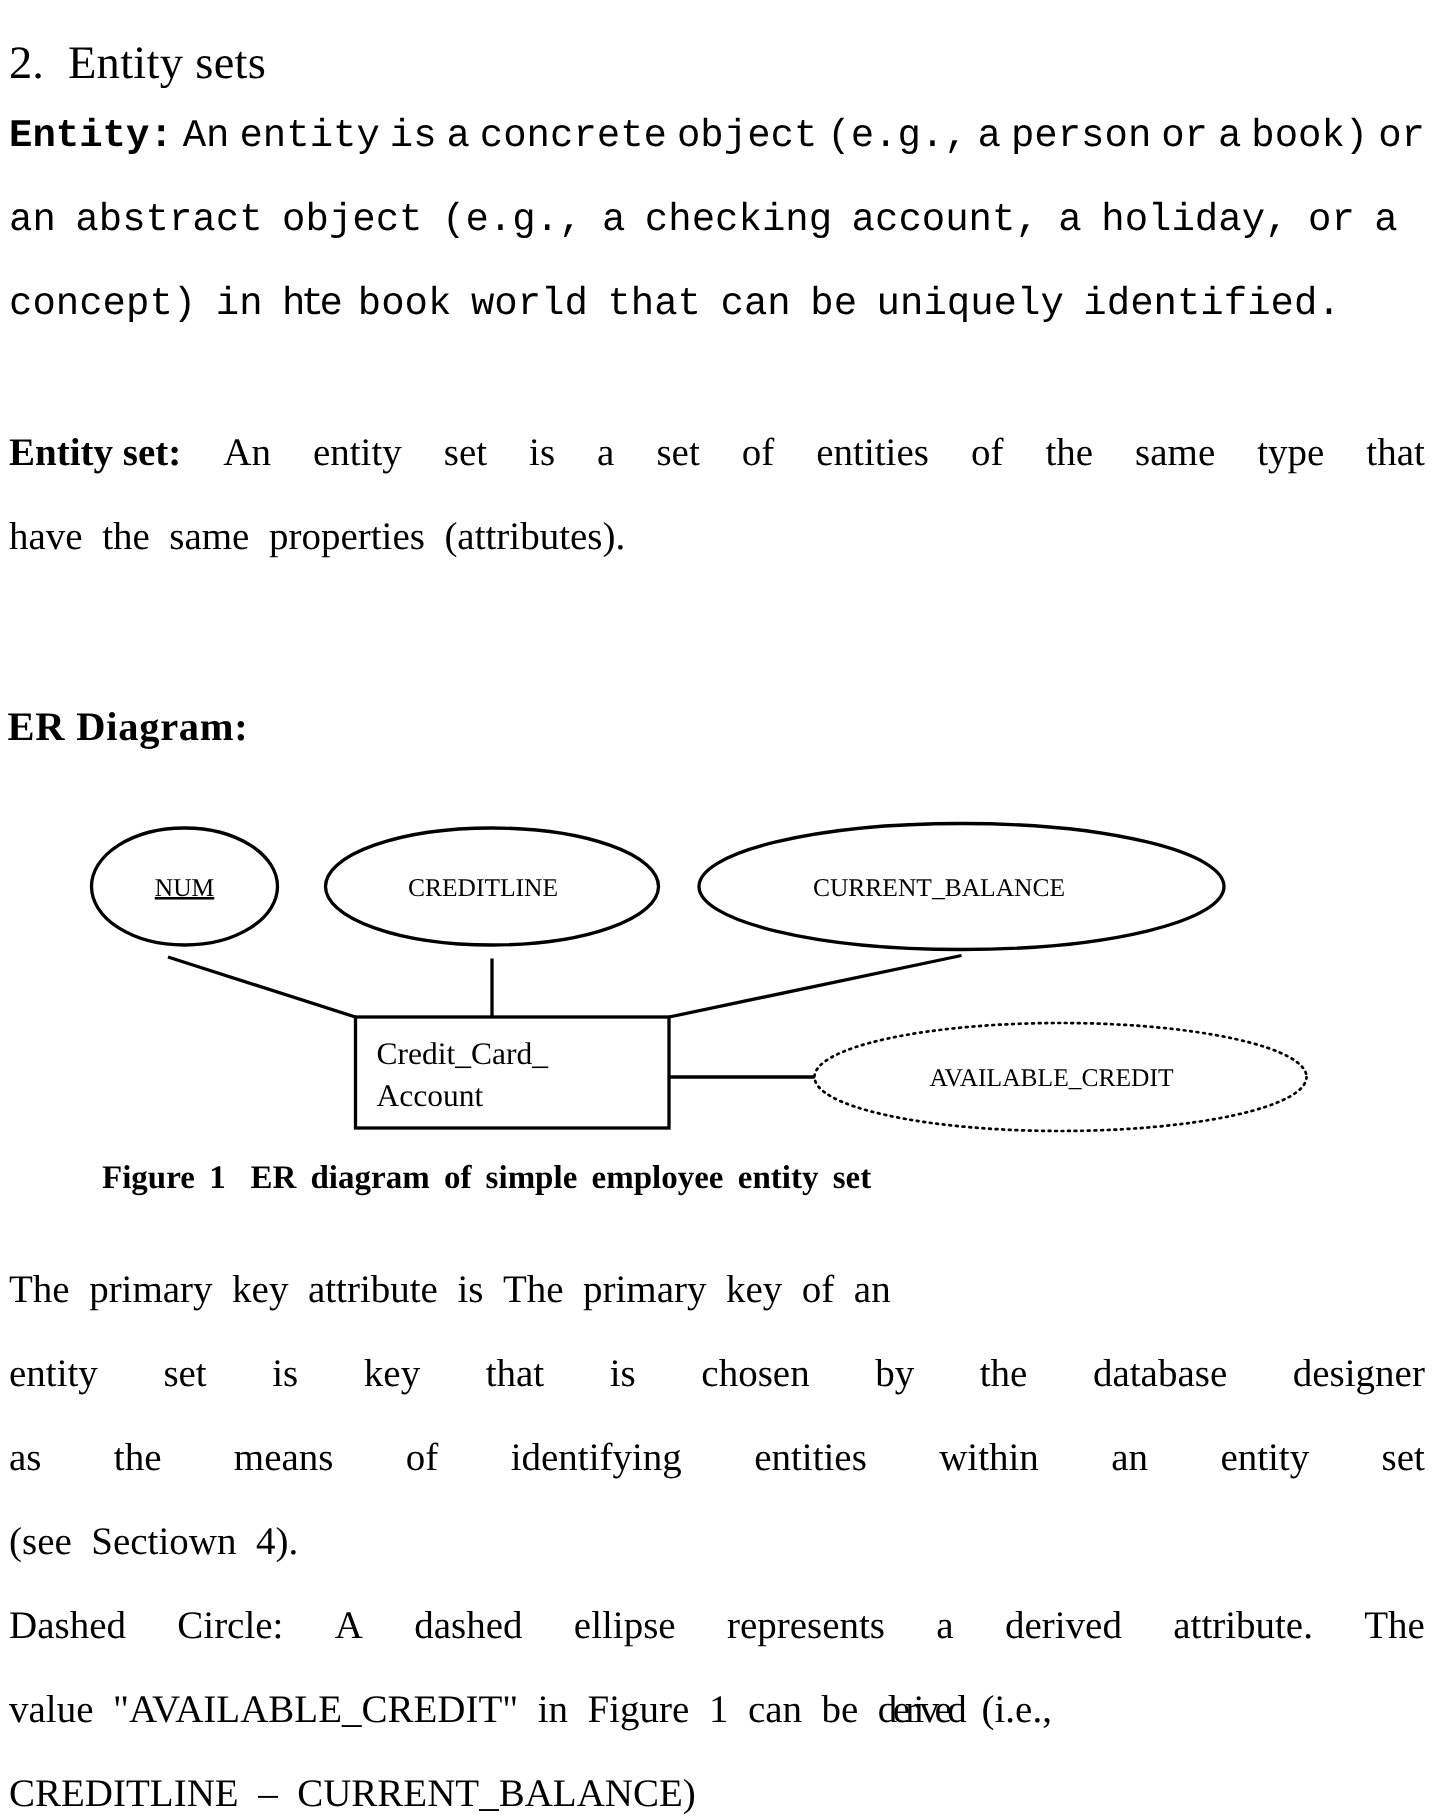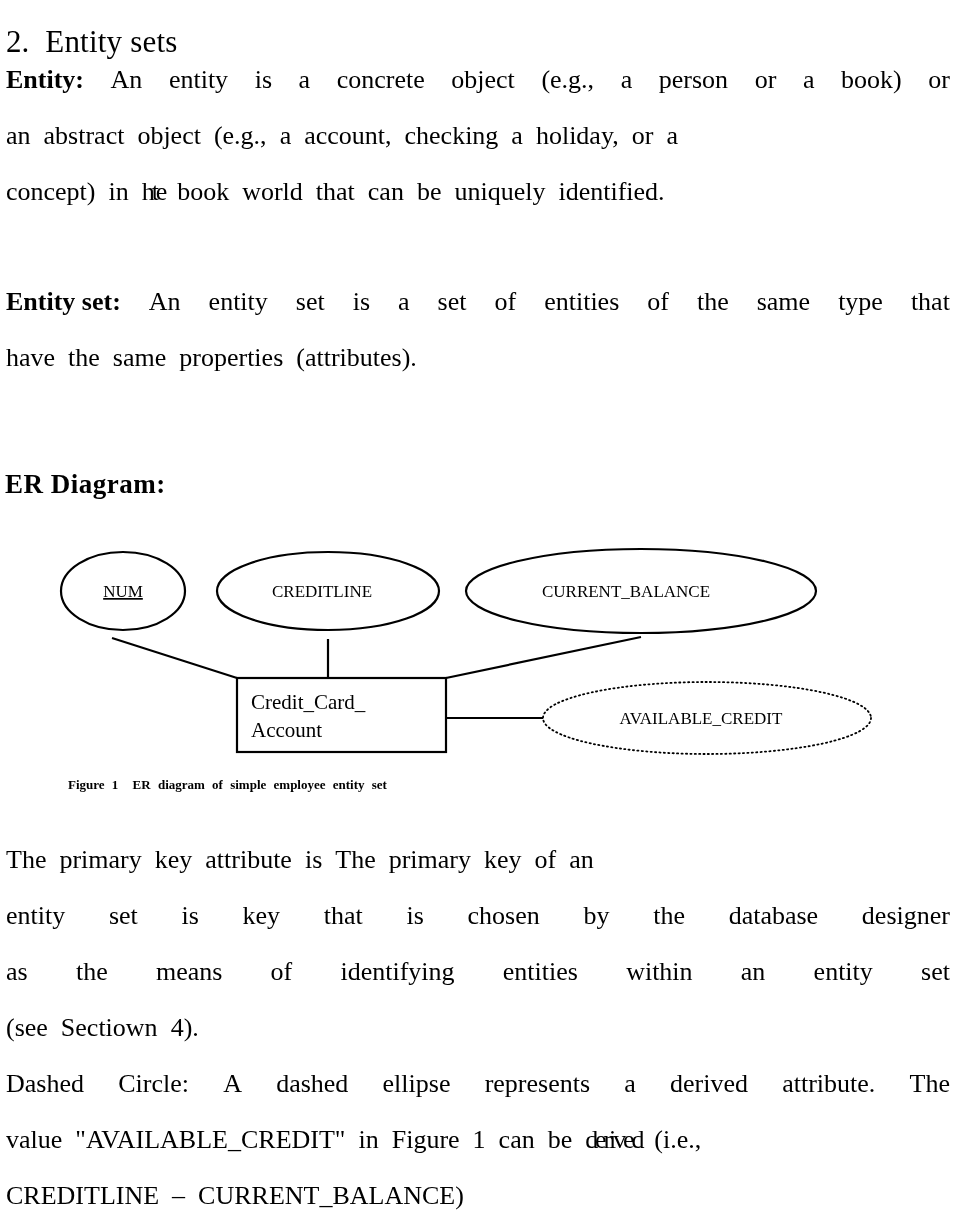--- a/index.html
+++ b/index.html
@@ -91,29 +91,29 @@
   .entity-label {
     font-family: "Liberation Serif", "DejaVu Serif", serif;
     font-size: 21px;
     fill: #000000;
   }
 
   .figure-caption {
     position: absolute;
     left: 68px;
     top: 772px;
-    font-size: 13px;
+    font-size: 22px;
     font-weight: 700;
     line-height: 26px;
     white-space: nowrap;
     word-spacing: 4px;
   }
 
   
-  #p-entity      { top: 52px; }
+  #p-entity      { top: 62px; font-family: Liberation Mono, monospace; }
   #p-entity-set  { top: 274px; }
   #p-primary-key { top: 832px; }
   #p-dashed      { top: 1056px; }
 </style>
 </head>
 <body>
 
 <div class="page">
 
   <h1 class="doc-title">
@@ -136,22 +136,22 @@
       <span>a</span>
       <span>book)</span>
       <span>or</span>
     </div>
     <div class="jline left">
       <span>an</span>
       <span>abstract</span>
       <span>object</span>
       <span>(e.g.,</span>
       <span>a</span>
+      <span>checking</span>
       <span>account,</span>
-      <span>checking</span>
       <span>a</span>
       <span>holiday,</span>
       <span>or</span>
       <span>a</span>
     </div>
     <div class="jline left">
       <span>concept)</span>
       <span>in</span>
       <span class="tight">hte</span>
       <span>book</span>

